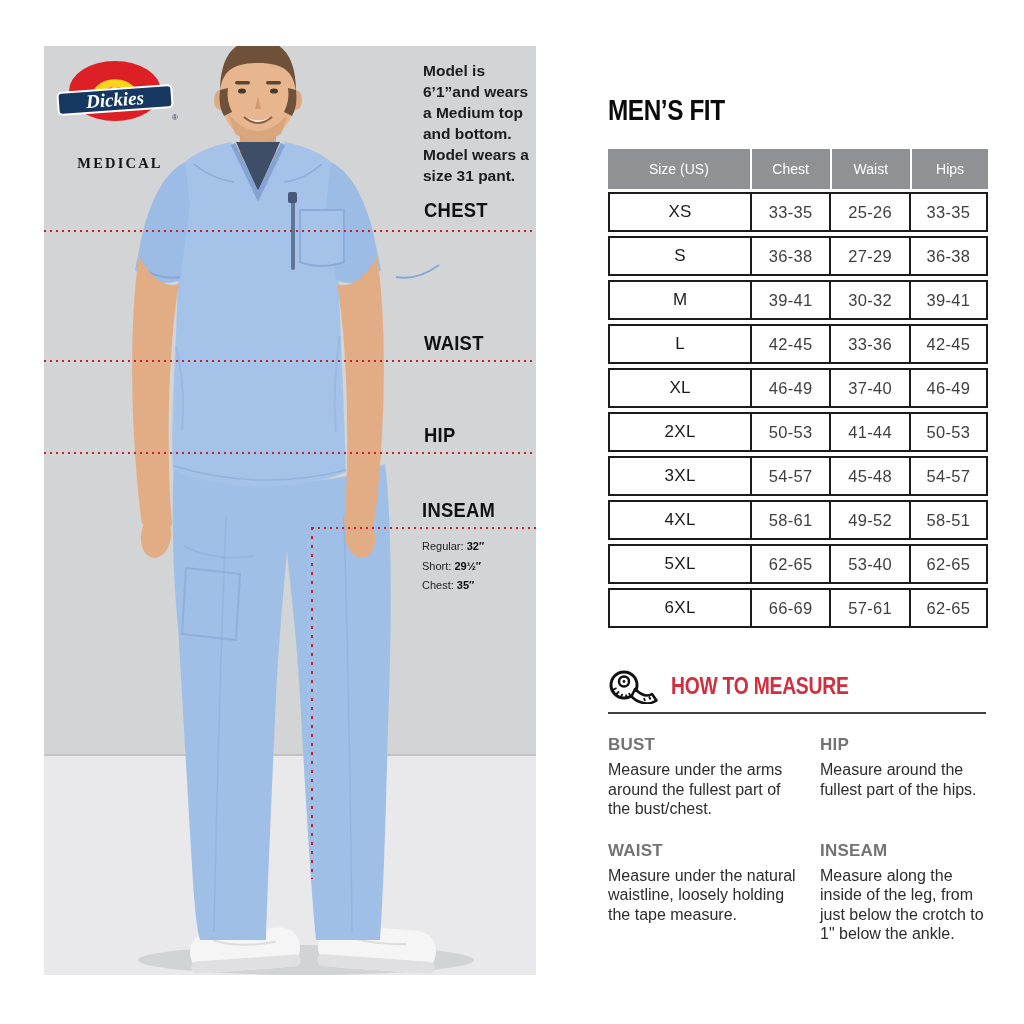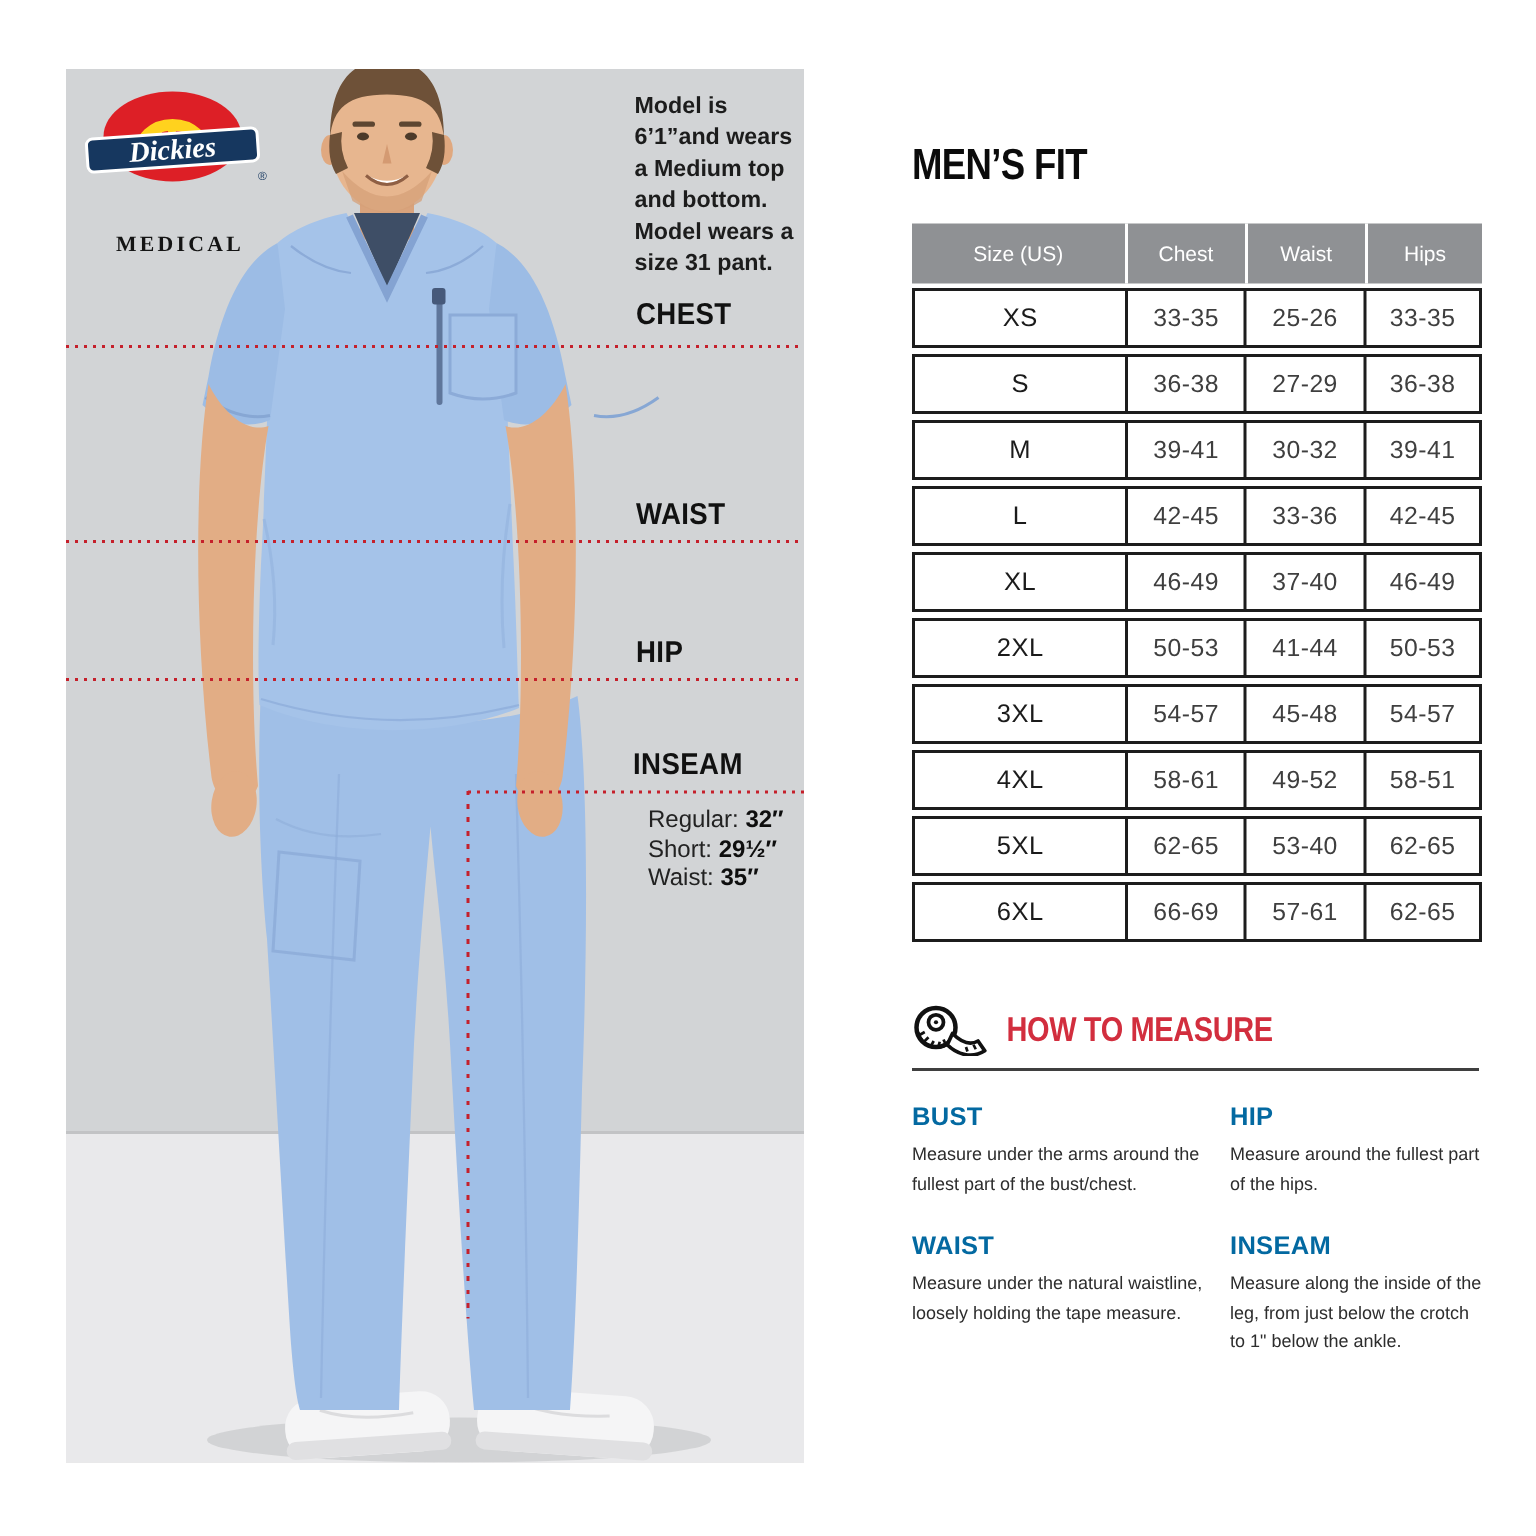--- a/index.html
+++ b/index.html
@@ -14,21 +14,21 @@
   .logo-svg { display:block; width:124px; height:68px; overflow:visible; }
   .medical { margin-top:27px; font-family:"Liberation Serif", serif; font-weight:bold; font-size:14.5px; letter-spacing:2.2px; color:#141414; }
 
   .model-info { position:absolute; left:379px; top:14px; width:112px; font-size:15.5px; line-height:21px; font-weight:bold; color:#1c1c1c; }
 
   .meas-label { position:absolute; left:380px; font-size:20px; font-weight:bold; color:#111;
                 transform:scaleX(0.92); transform-origin:left center; letter-spacing:0.3px; }
   .dotline-h { position:absolute; height:2px; background-image:repeating-linear-gradient(to right,#c5202b 0 2px, transparent 2px 6px); }
   .dotline-v { position:absolute; width:2px; background-image:repeating-linear-gradient(to bottom,#c5202b 0 3px, transparent 3px 9px); }
 
-  .inseam-opts { position:absolute; left:388px; top:491px; font-size:16px; line-height:19.5px; color:#222; }
+  .inseam-opts { position:absolute; left:378px; top:491px; font-size:11px; line-height:19.5px; color:#222; }
   .inseam-opts b { color:#0e0e0e; }
 
   
   .right { position:absolute; left:608px; top:94px; width:382px; }
   .fit-title { font-size:29px; font-weight:bold; color:#0b0b0b; letter-spacing:-0.5px;
                transform:scaleX(0.84); transform-origin:left center; white-space:nowrap; }
 
   .size-table { margin-top:22px; width:380px; }
   .thead { display:flex; height:40px; background:#8f9194; align-items:stretch; margin-bottom:3px; }
   .th { display:flex; align-items:center; justify-content:center; color:#fff; font-size:14px; }
@@ -42,22 +42,22 @@
   .c-hips  { width:20.5%; }
   .td.c-size { color:#1b1b1b; font-size:17px; }
 
   .measure { margin-top:40px; width:378px; }
   .measure-head { display:flex; align-items:center; gap:11px; height:36px; }
   .tape-icon { width:52px; height:36px; flex:0 0 auto; }
   .measure-title { color:#d22e3e; font-size:23px; font-weight:bold; letter-spacing:-0.3px;
                    transform:scaleX(0.84); transform-origin:left center; white-space:nowrap; }
   .measure-rule { border:none; border-top:2.5px solid #3f3f3f; margin-top:8px; }
   .measure-grid { margin-top:21px; display:grid; grid-template-columns:196px 170px; column-gap:16px; row-gap:22px; }
-  .m-item h3 { font-size:17px; font-weight:bold; color:#0369a1; letter-spacing:0.2px; margin-bottom:5px; }
-  .m-item p  { font-size:12px; line-height:19.5px; color:#2d2d2d; }
+  .m-item h3 { font-size:17px; font-weight:bold; color:#737373; letter-spacing:0.2px; margin-bottom:5px; }
+  .m-item p  { font-size:16px; line-height:19.5px; color:#2d2d2d; }
 </style>
 </head>
 <body>
 
 <div class="photo">
 
   <svg class="model-svg" viewBox="0 0 492 929" aria-hidden="true">
 
     <rect x="0" y="0" width="492" height="709" fill="#d2d4d6"></rect>
     <rect x="0" y="709" width="492" height="220" fill="#e9e9eb"></rect>
@@ -156,21 +156,21 @@
   <div class="meas-label" style="top:378px;">HIP</div>
   <div class="dotline-h" style="left:0; top:406px; width:492px;"></div>
 
   <div class="meas-label" style="top:453px; left:378px;">INSEAM</div>
   <div class="dotline-h" style="left:268px; top:481px; width:224px;"></div>
   <div class="dotline-v" style="left:267px; top:481px; height:352px;"></div>
 
   <div class="inseam-opts">
     <div><span>Regular:</span> <b>32″</b></div>
     <div><span>Short:</span> <b>29½″</b></div>
-    <div><span>Waist:</span> <b>35″</b></div>
+    <div><span>Chest:</span> <b>35″</b></div>
   </div>
 </div>
 
 <div class="right">
 
   <div class="fit-title">MEN’S FIT</div>
 
   <div class="size-table">
     <div class="thead">
       <div class="th c-size">Size (US)</div>

